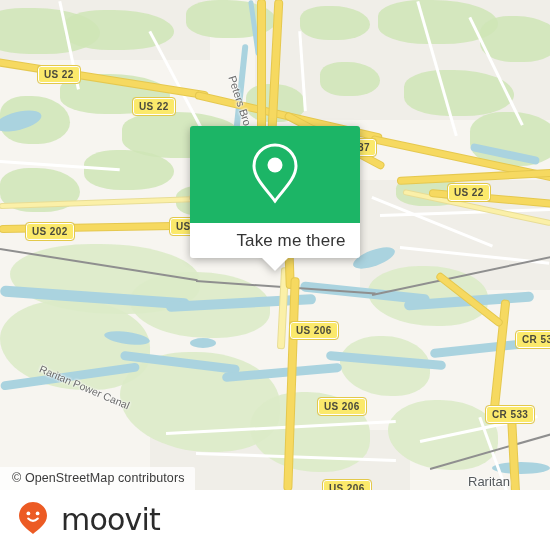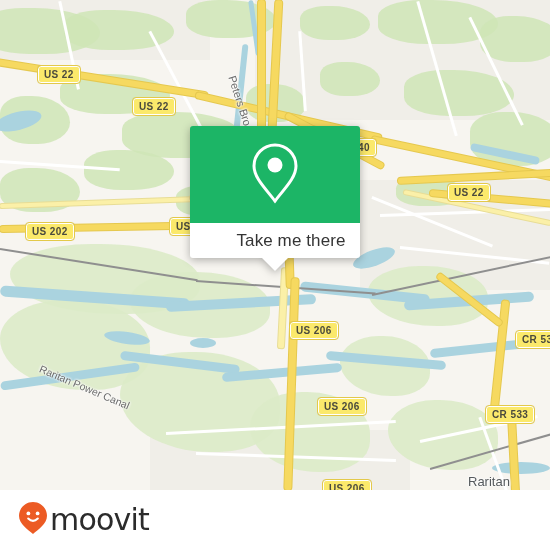--- a/index.html
+++ b/index.html
@@ -120,21 +120,21 @@
     display:flex; align-items:center; justify-content:space-between;
     padding:0 14px 0 18px;
     z-index:60;
   }
   #bottom-title{
     font-size:15.5px;
     color:#2f2f2f;
     letter-spacing:.1px;
     white-space:nowrap;
   }
-  #brand{ display:flex; align-items:center; gap:2px; }
+  #brand{ display:flex; align-items:center; gap:13px; }
   #brand-word{
     font-size:30px;
     color:#2b2b2b;
     letter-spacing:-.8px;
     line-height:30px;
     font-family:"DejaVu Sans", sans-serif;
     font-weight:400;
   }
 </style>
 </head>
@@ -234,37 +234,38 @@
     <div class="road-major" style="left:496px;top:300px;width:7px;height:120px;transform:rotate(6deg);"></div>
     <div class="road-major" style="left:510px;top:414px;width:7px;height:80px;transform:rotate(-3deg);"></div>
     <div class="road-major" style="left:438px;top:272px;width:80px;transform:rotate(38deg);"></div>
 
     <div id="shields">
         <div class="shield" style="left: 38px; top: 66px;">US 22</div>
         <div class="shield" style="left: 133px; top: 98px;">US 22</div>
         <div class="shield" style="left: 448px; top: 184px;">US 22</div>
         <div class="shield" style="left: 26px; top: 223px;">US 202</div>
         <div class="shield" style="left: 170px; top: 218px;">US 2</div>
-        <div class="shield" style="left: 352px; top: 139px;">40</div>
+        <div class="shield" style="left: 352px; top: 139px;">87</div>
         <div class="shield" style="left: 290px; top: 322px;">US 206</div>
         <div class="shield" style="left: 318px; top: 398px;">US 206</div>
         <div class="shield" style="left: 323px; top: 480px;">US 206</div>
         <div class="shield" style="left: 516px; top: 331px;">CR 533</div>
         <div class="shield" style="left: 486px; top: 406px;">CR 533</div>
       </div>
 
     <div id="labels">
         <div class="maplabel" style="left: 232px; top: 70px; font-size: 11px; transform: rotate(72deg); transform-origin: left center;">Peters Brook</div>
         <div class="maplabel" style="left: 40px; top: 362px; font-size: 10.5px; transform: rotate(23deg); transform-origin: left center;">Raritan Power Canal</div>
       </div>
 
     <div id="places">
         <div class="placelabel" style="left: 468px; top: 474px;">Raritan</div>
       </div>
 
+    <div id="attribution">© OpenStreetMap contributors</div>
   </div>
 
   <div id="callout">
     <div id="callout-top">
       <span>
         <svg width="50" height="62" viewBox="0 0 50 62" aria-hidden="true">
           <path d="M25 3 C13.4 3 4 12.4 4 24 C4 36 16 47 25 59 C34 47 46 36 46 24 C46 12.4 36.6 3 25 3 Z" fill="none" stroke="#ffffff" stroke-width="3"></path>
           <circle cx="25" cy="23" r="7.5" fill="#ffffff"></circle>
         </svg>
       </span>

